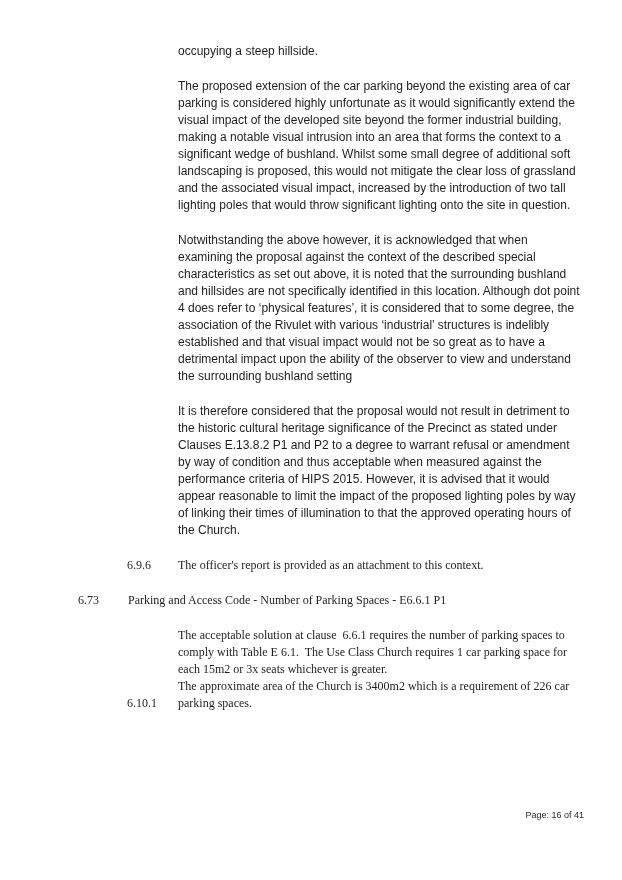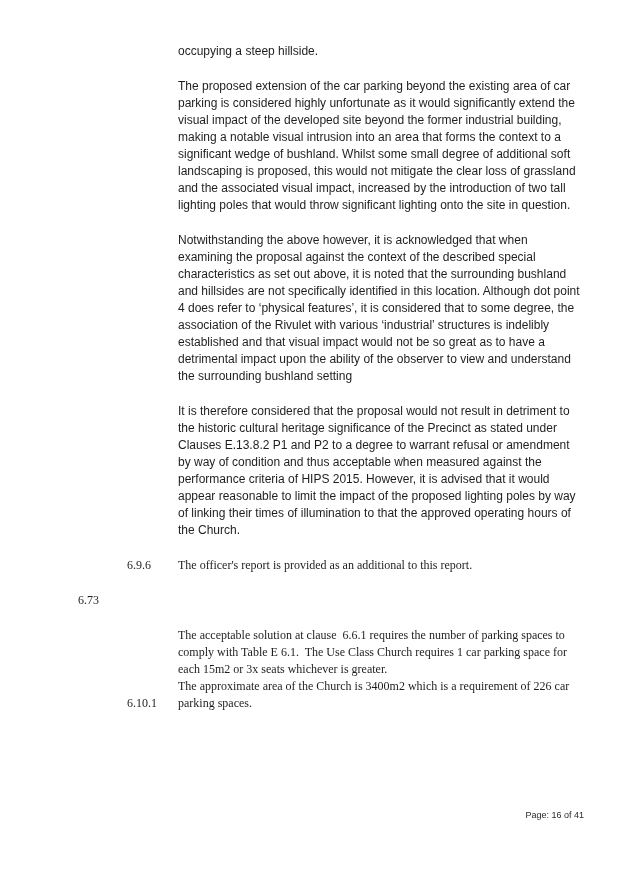--- a/index.html
+++ b/index.html
@@ -73,26 +73,27 @@
     <div class="para">occupying a steep hillside.</div>
 
     <div class="para">The proposed extension of the car parking beyond the existing area of car parking is considered highly unfortunate as it would significantly extend the visual impact of the developed site beyond the former industrial building, making a notable visual intrusion into an area that forms the context to a significant wedge of bushland. Whilst some small degree of additional soft landscaping is proposed, this would not mitigate the clear loss of grassland and the associated visual impact, increased by the introduction of two tall lighting poles that would throw significant lighting onto the site in question.</div>
 
     <div class="para">Notwithstanding the above however, it is acknowledged that when examining the proposal against the context of the described special characteristics as set out above, it is noted that the surrounding bushland and hillsides are not specifically identified in this location. Although dot point 4 does refer to ‘physical features’, it is considered that to some degree, the association of the Rivulet with various ‘industrial’ structures is indelibly established and that visual impact would not be so great as to have a detrimental impact upon the ability of the observer to view and understand the surrounding bushland setting</div>
 
     <div class="para">It is therefore considered that the proposal would not result in detriment to the historic cultural heritage significance of the Precinct as stated under Clauses E.13.8.2 P1 and P2 to a degree to warrant refusal or amendment by way of condition and thus acceptable when measured against the performance criteria of HIPS 2015. However, it is advised that it would appear reasonable to limit the impact of the proposed lighting poles by way of linking their times of illumination to that the approved operating hours of the Church.</div>
 
     <div class="block item">
       <span class="num">6.9.6</span>
-      <span class="txt">The officer's report is provided as an additional to this report.</span>
+      <span class="txt">The officer's report is provided as an attachment to this context.</span>
     </div>
 
 
     <div class="block heading">
       <span class="num">6.73</span>
+      <span class="txt">Parking and Access Code - Number of Parking Spaces - E6.6.1 P1</span>
     </div>
 
     <div class="block item">
       <span class="num">6.10.1</span>
       <span class="txt">The acceptable solution at clause  6.6.1 requires the number of parking spaces to comply with Table E 6.1.  The Use Class Church requires 1 car parking space for each 15m2 or 3x seats whichever is greater.
 The approximate area of the Church is 3400m2 which is a requirement of 226 car parking spaces.</span>
     </div>
 
   </div>
 

